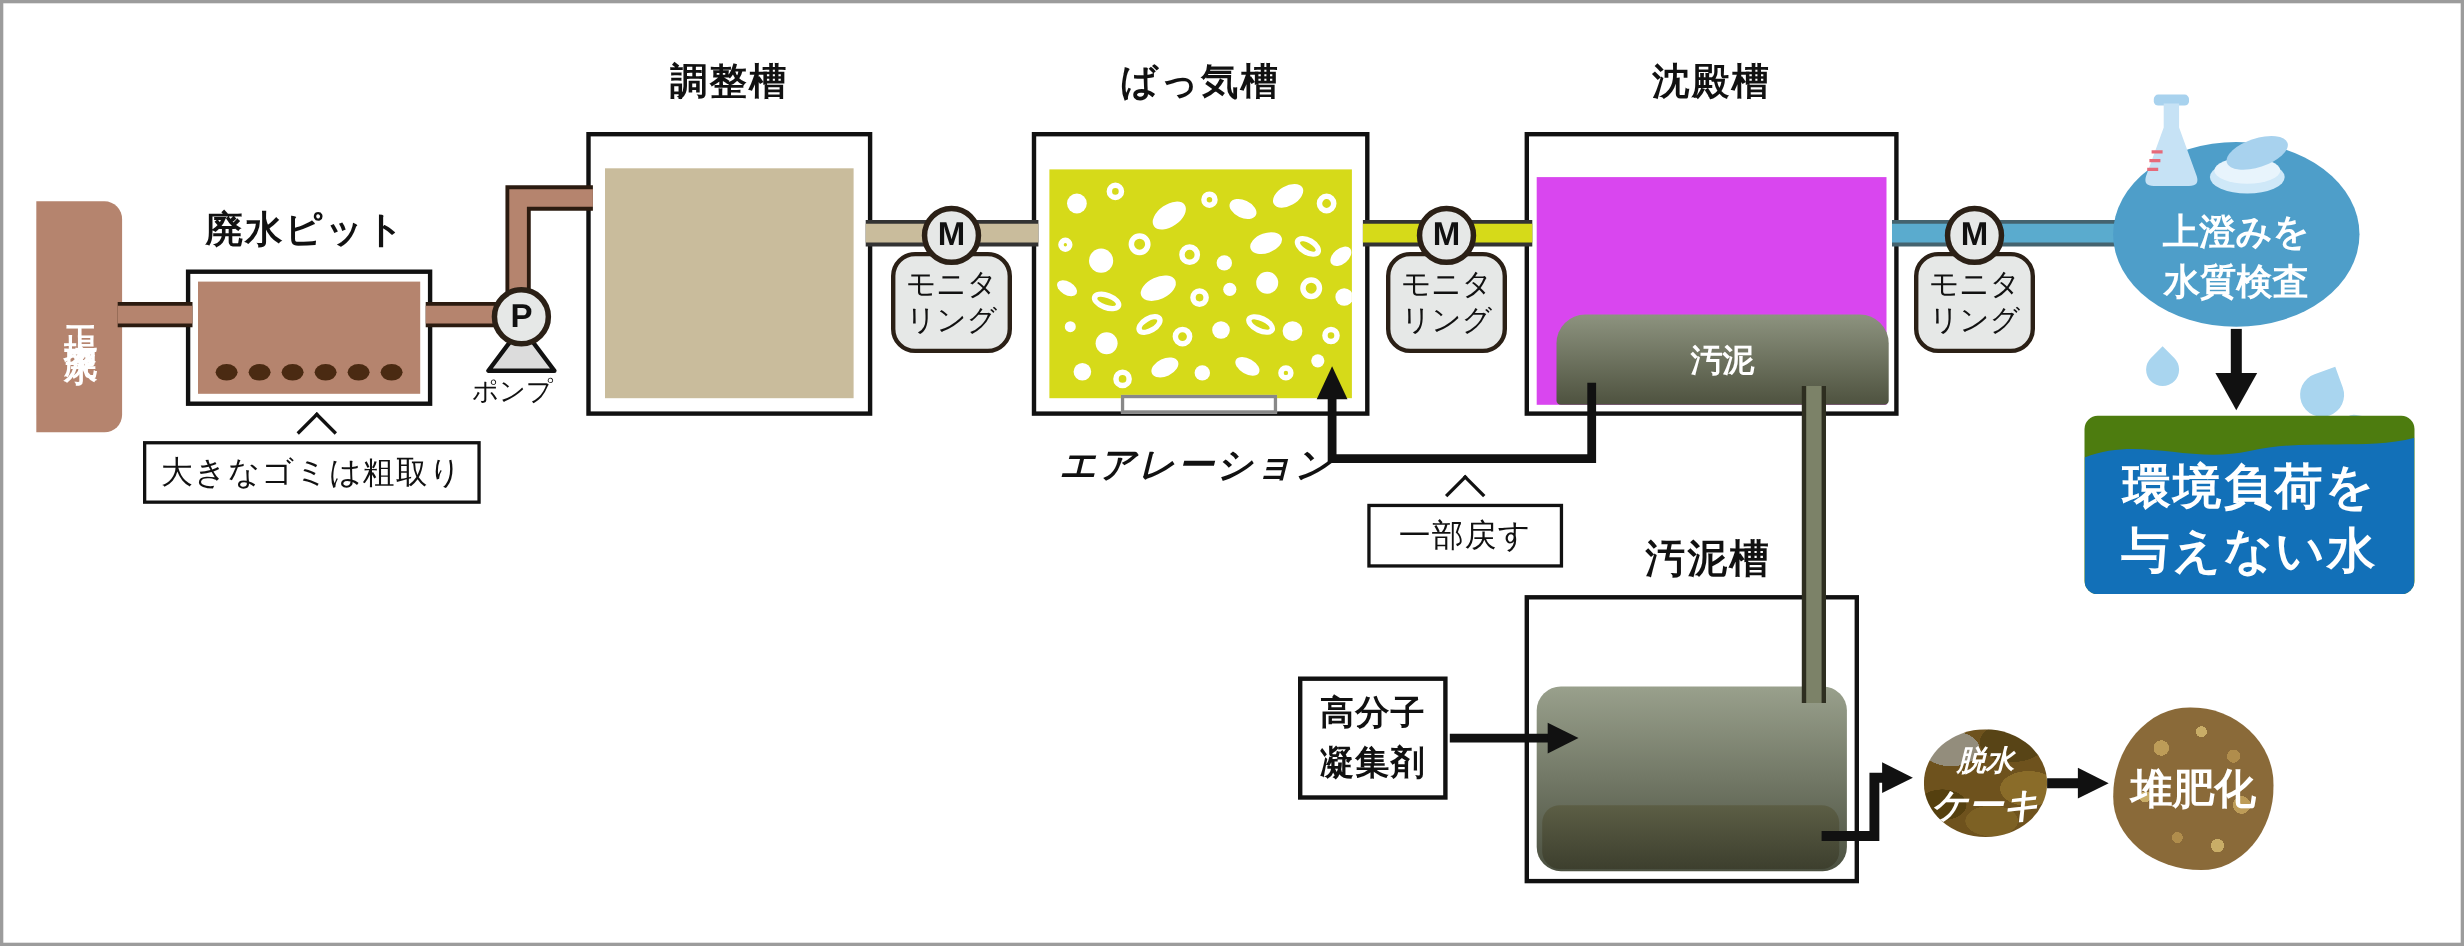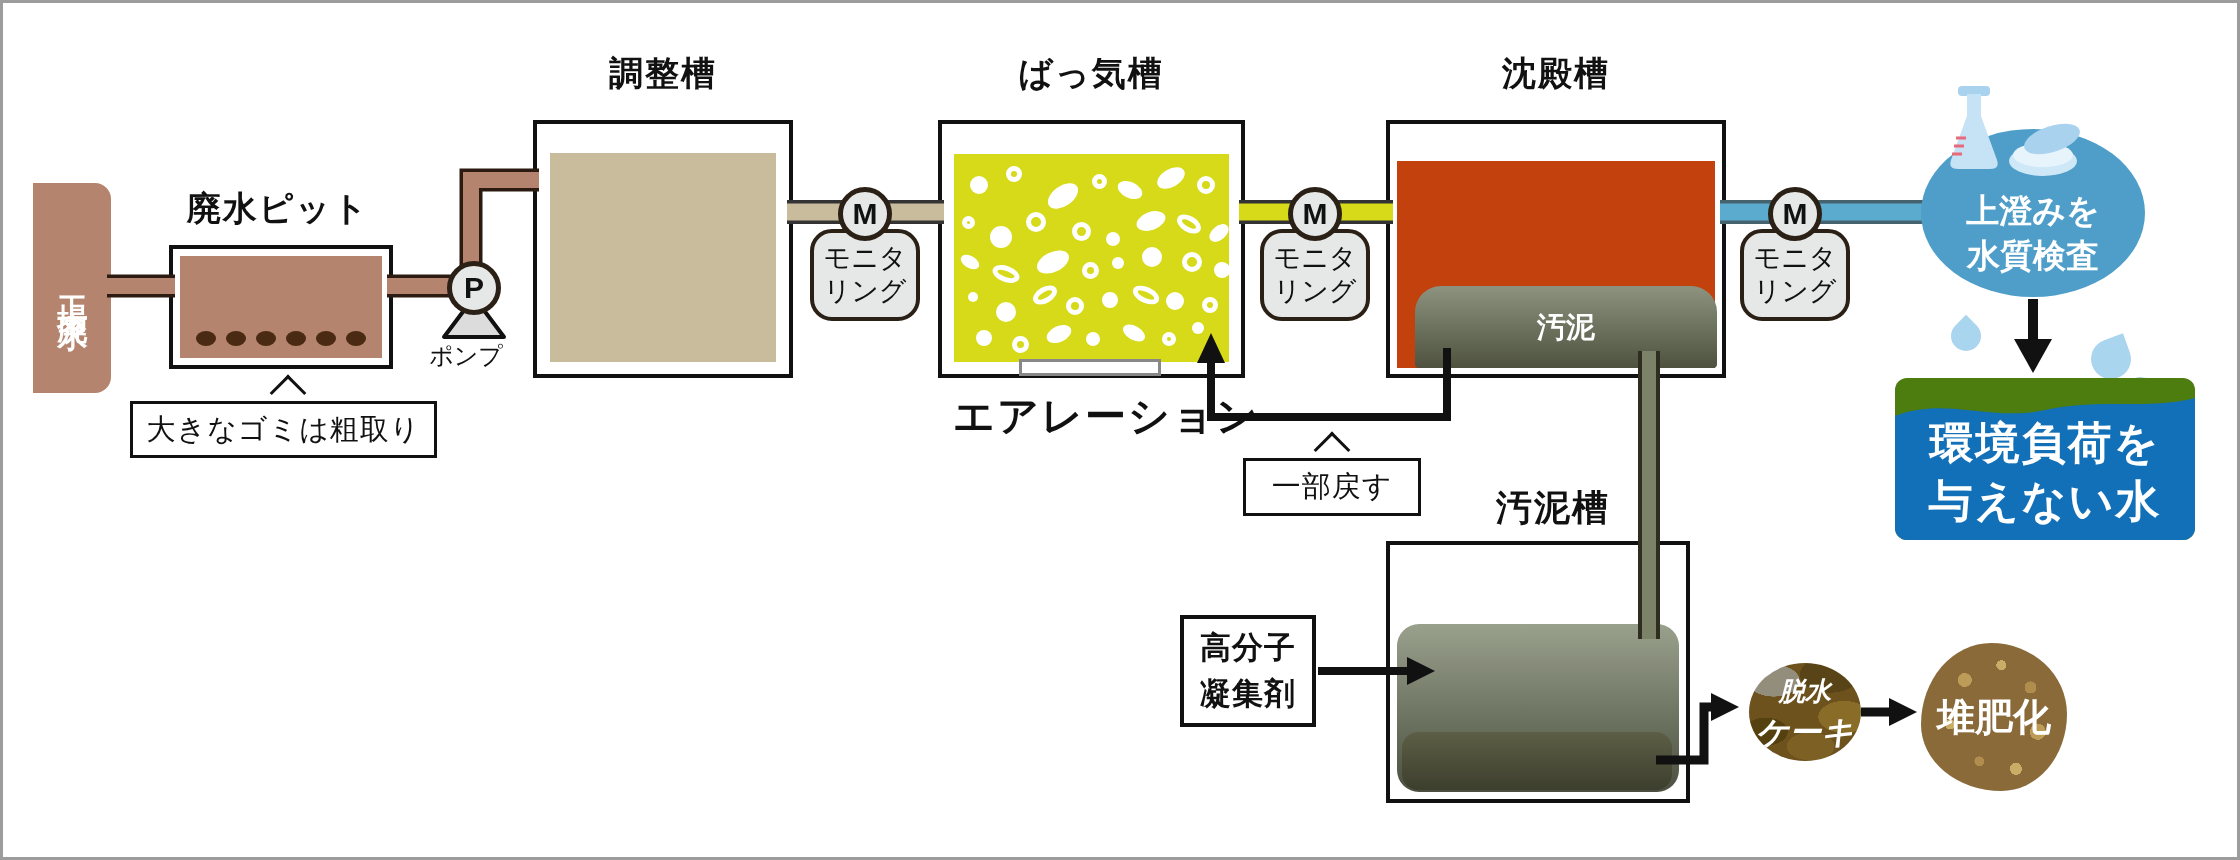--- a/index.html
+++ b/index.html
@@ -98,21 +98,21 @@
           <div class="bubble" style="left: 132px; top: 178px; width: 14px; height: 14px; transform: rotate(0deg);"></div>
           <div class="bubble" style="left: 168px; top: 172px; width: 24px; height: 14px; transform: rotate(30deg);"></div>
           <div class="bubble ring" style="left: 208px; top: 178px; width: 14px; height: 14px; transform: rotate(0deg);"></div>
           <div class="bubble" style="left: 238px; top: 168px; width: 12px; height: 12px; transform: rotate(0deg);"></div>
         </div>
     </div>
     <div style="position:absolute;left:77px;bottom:-2px;width:142px;height:17px;background:#fff;border:3px solid #888;"></div>
   </div>
 
   <div class="tank" style="left:1383px;top:117px;width:340px;height:258px;">
-    <div class="fill" style="left:7px;right:7px;top:37px;bottom:6px;background:#c2410c;">
+    <div class="fill" style="left:7px;right:7px;top:37px;bottom:6px;background:#d946ef;">
       <div class="sludge" style="left:18px;width:302px;bottom:0;height:82px;border-radius:26px 26px 4px 4px;">
         <div class="smalllabel wh" style="left:0;right:0;top:22px;font-size:29px;">汚泥</div>
       </div>
     </div>
   </div>
 
   <div class="tank" style="left:1383px;top:538px;width:304px;height:262px;">
     <div class="sludge" style="left:7px;top:79px;width:282px;height:168px;border-radius:22px;background:linear-gradient(#99a08c,#4b5040);"></div>
     <div style="position:absolute;left:12px;top:187px;width:270px;height:58px;border-radius:16px;
                 background:linear-gradient(#5c5e45,#3d3f2e);"></div>
@@ -215,21 +215,21 @@
   </div>
 
   <div class="mon-box" style="left:1737px;top:226px;">
     <div>モニタ</div>
     <div>リング</div>
   </div>
   <div class="mon-circle" style="left:1765px;top:184px;">
     <span>M</span>
   </div>
 
-  <div class="smalllabel" style="left:950px;top:386px;width:270px;font-size:41px;font-weight:bold;letter-spacing:2px;">エアレーション</div>
+  <div class="smalllabel" style="left:950px;top:398px;width:270px;font-size:33px;font-weight:bold;letter-spacing:2px;font-style:italic;">エアレーション</div>
 
   <div class="pointer" style="left:1316px;top:434px;"></div>
   <div class="note" style="left:1240px;top:455px;width:178px;height:58px;">
     <span>一部戻す</span>
   </div>
 
   <div class="note" style="left:1177px;top:612px;width:136px;height:112px;border-width:4px;flex-direction:column;
               font-size:31px;font-weight:600;line-height:46px;">
     <div>高分子</div>
     <div>凝集剤</div>

